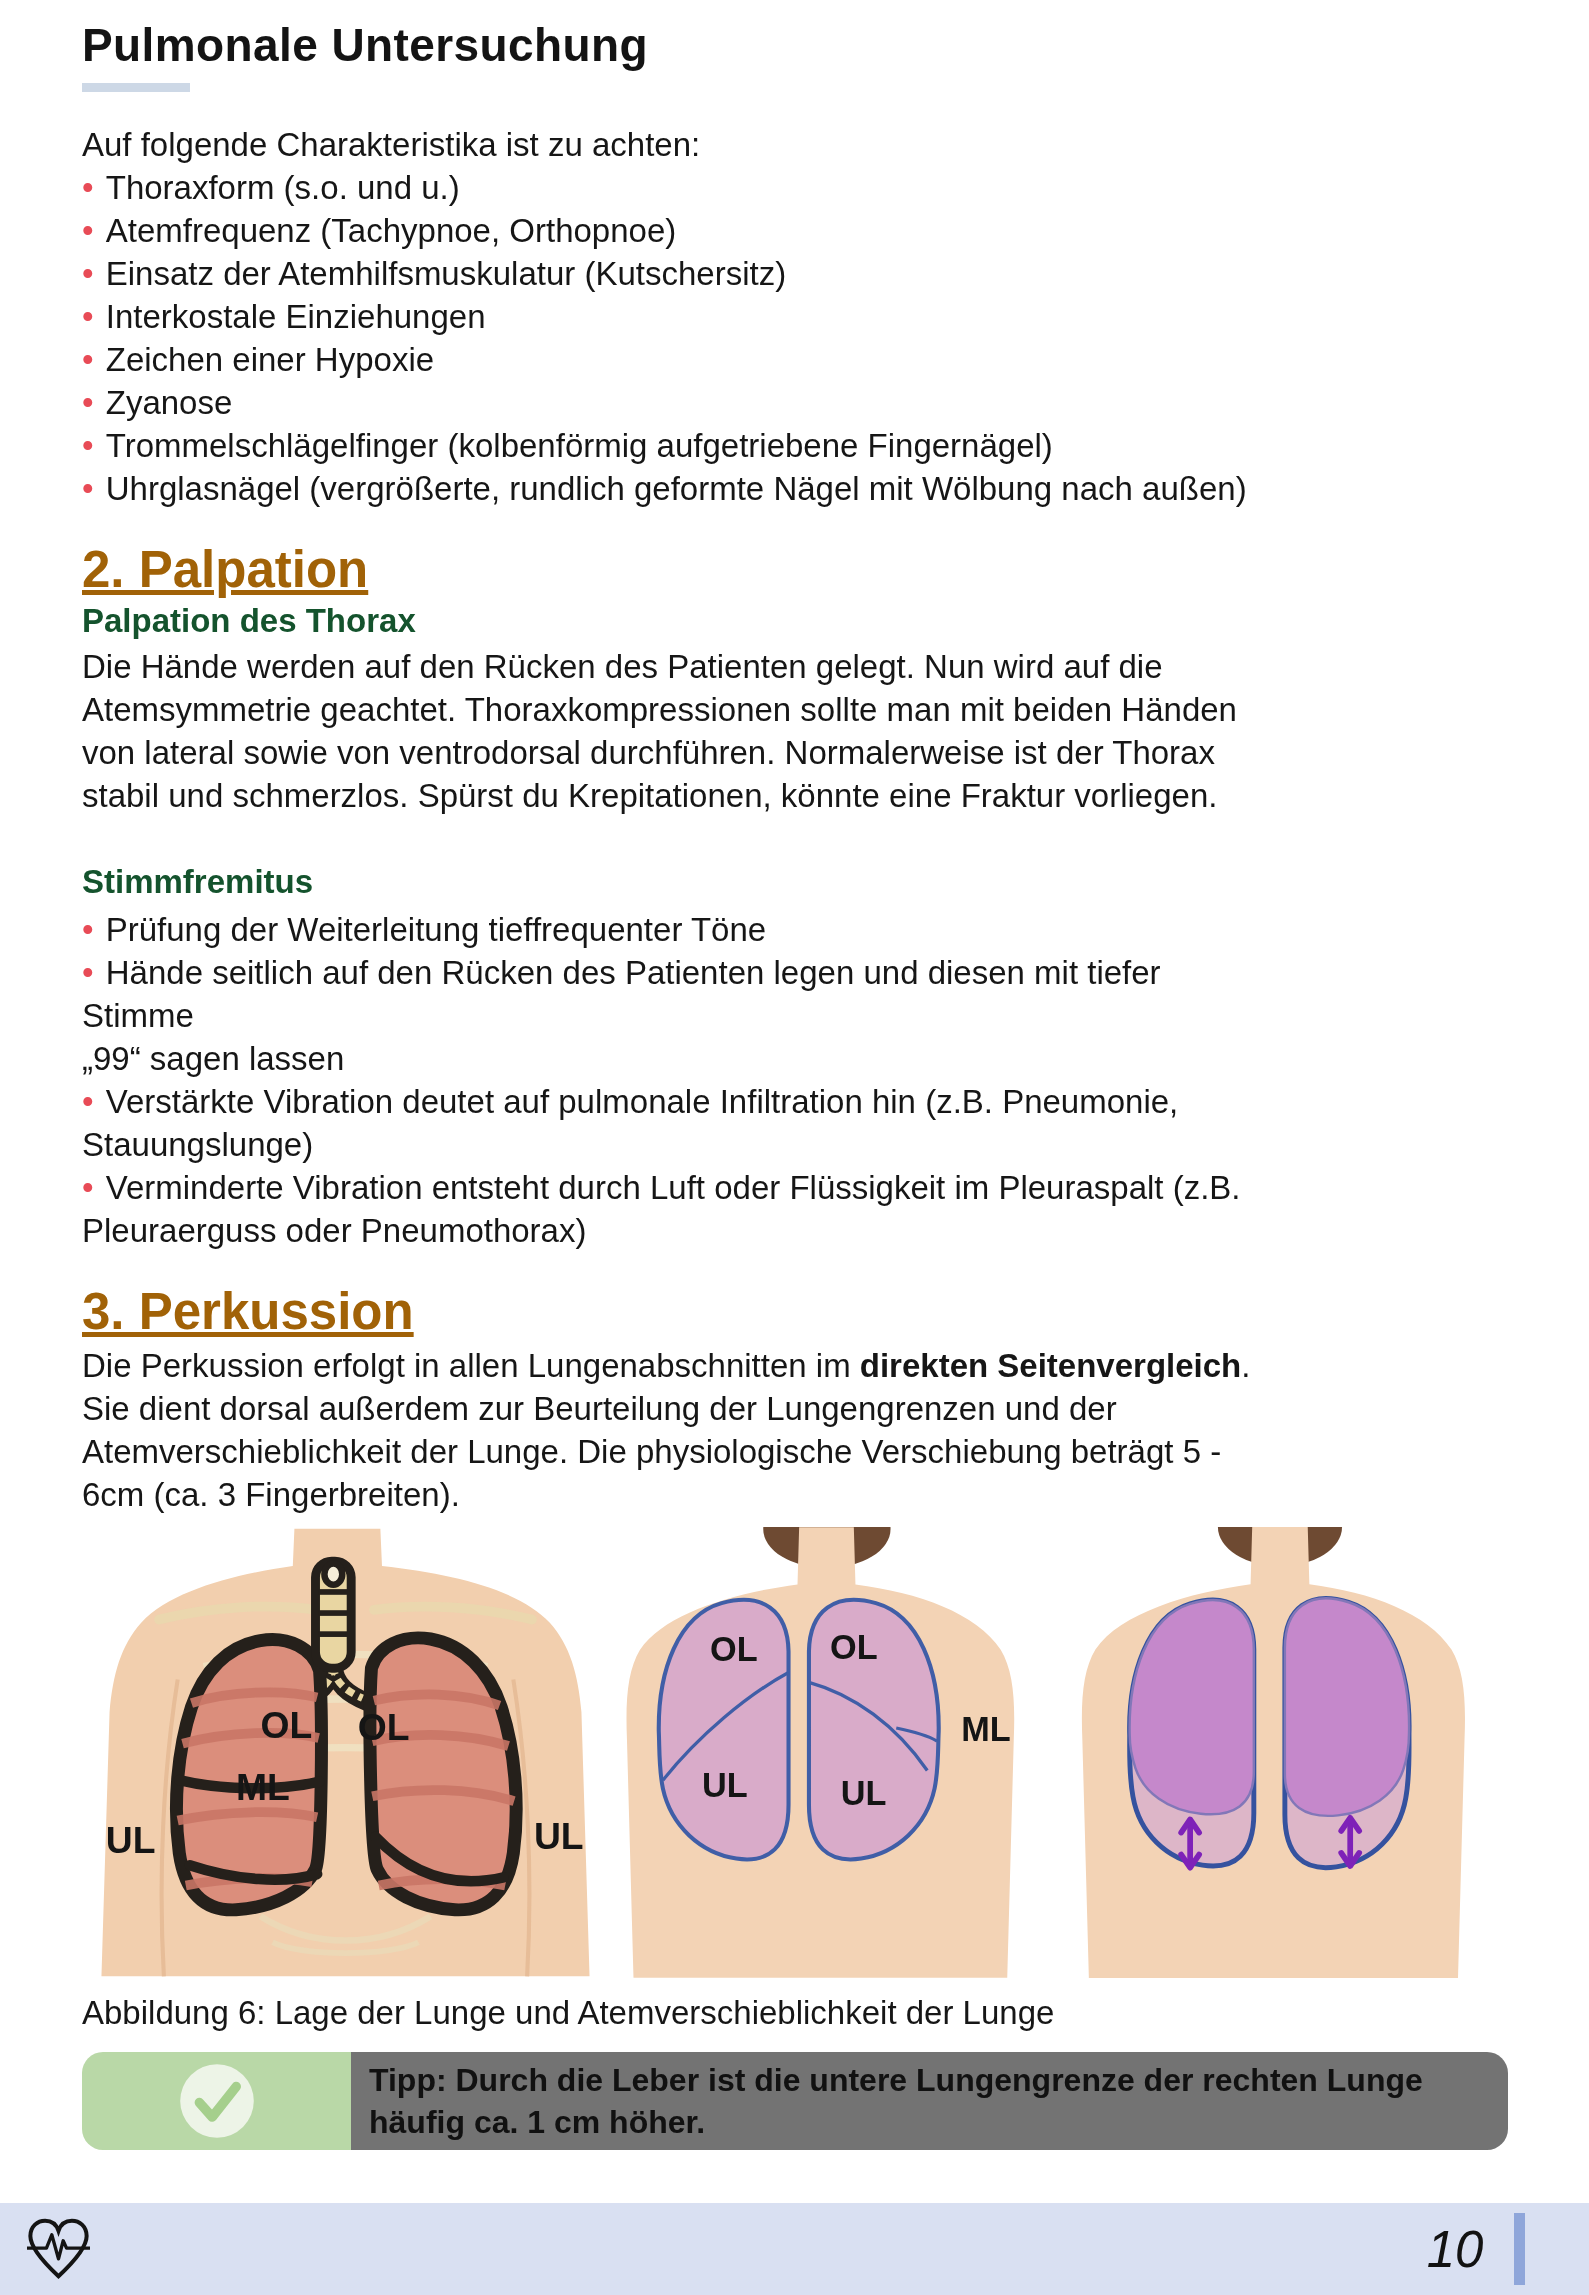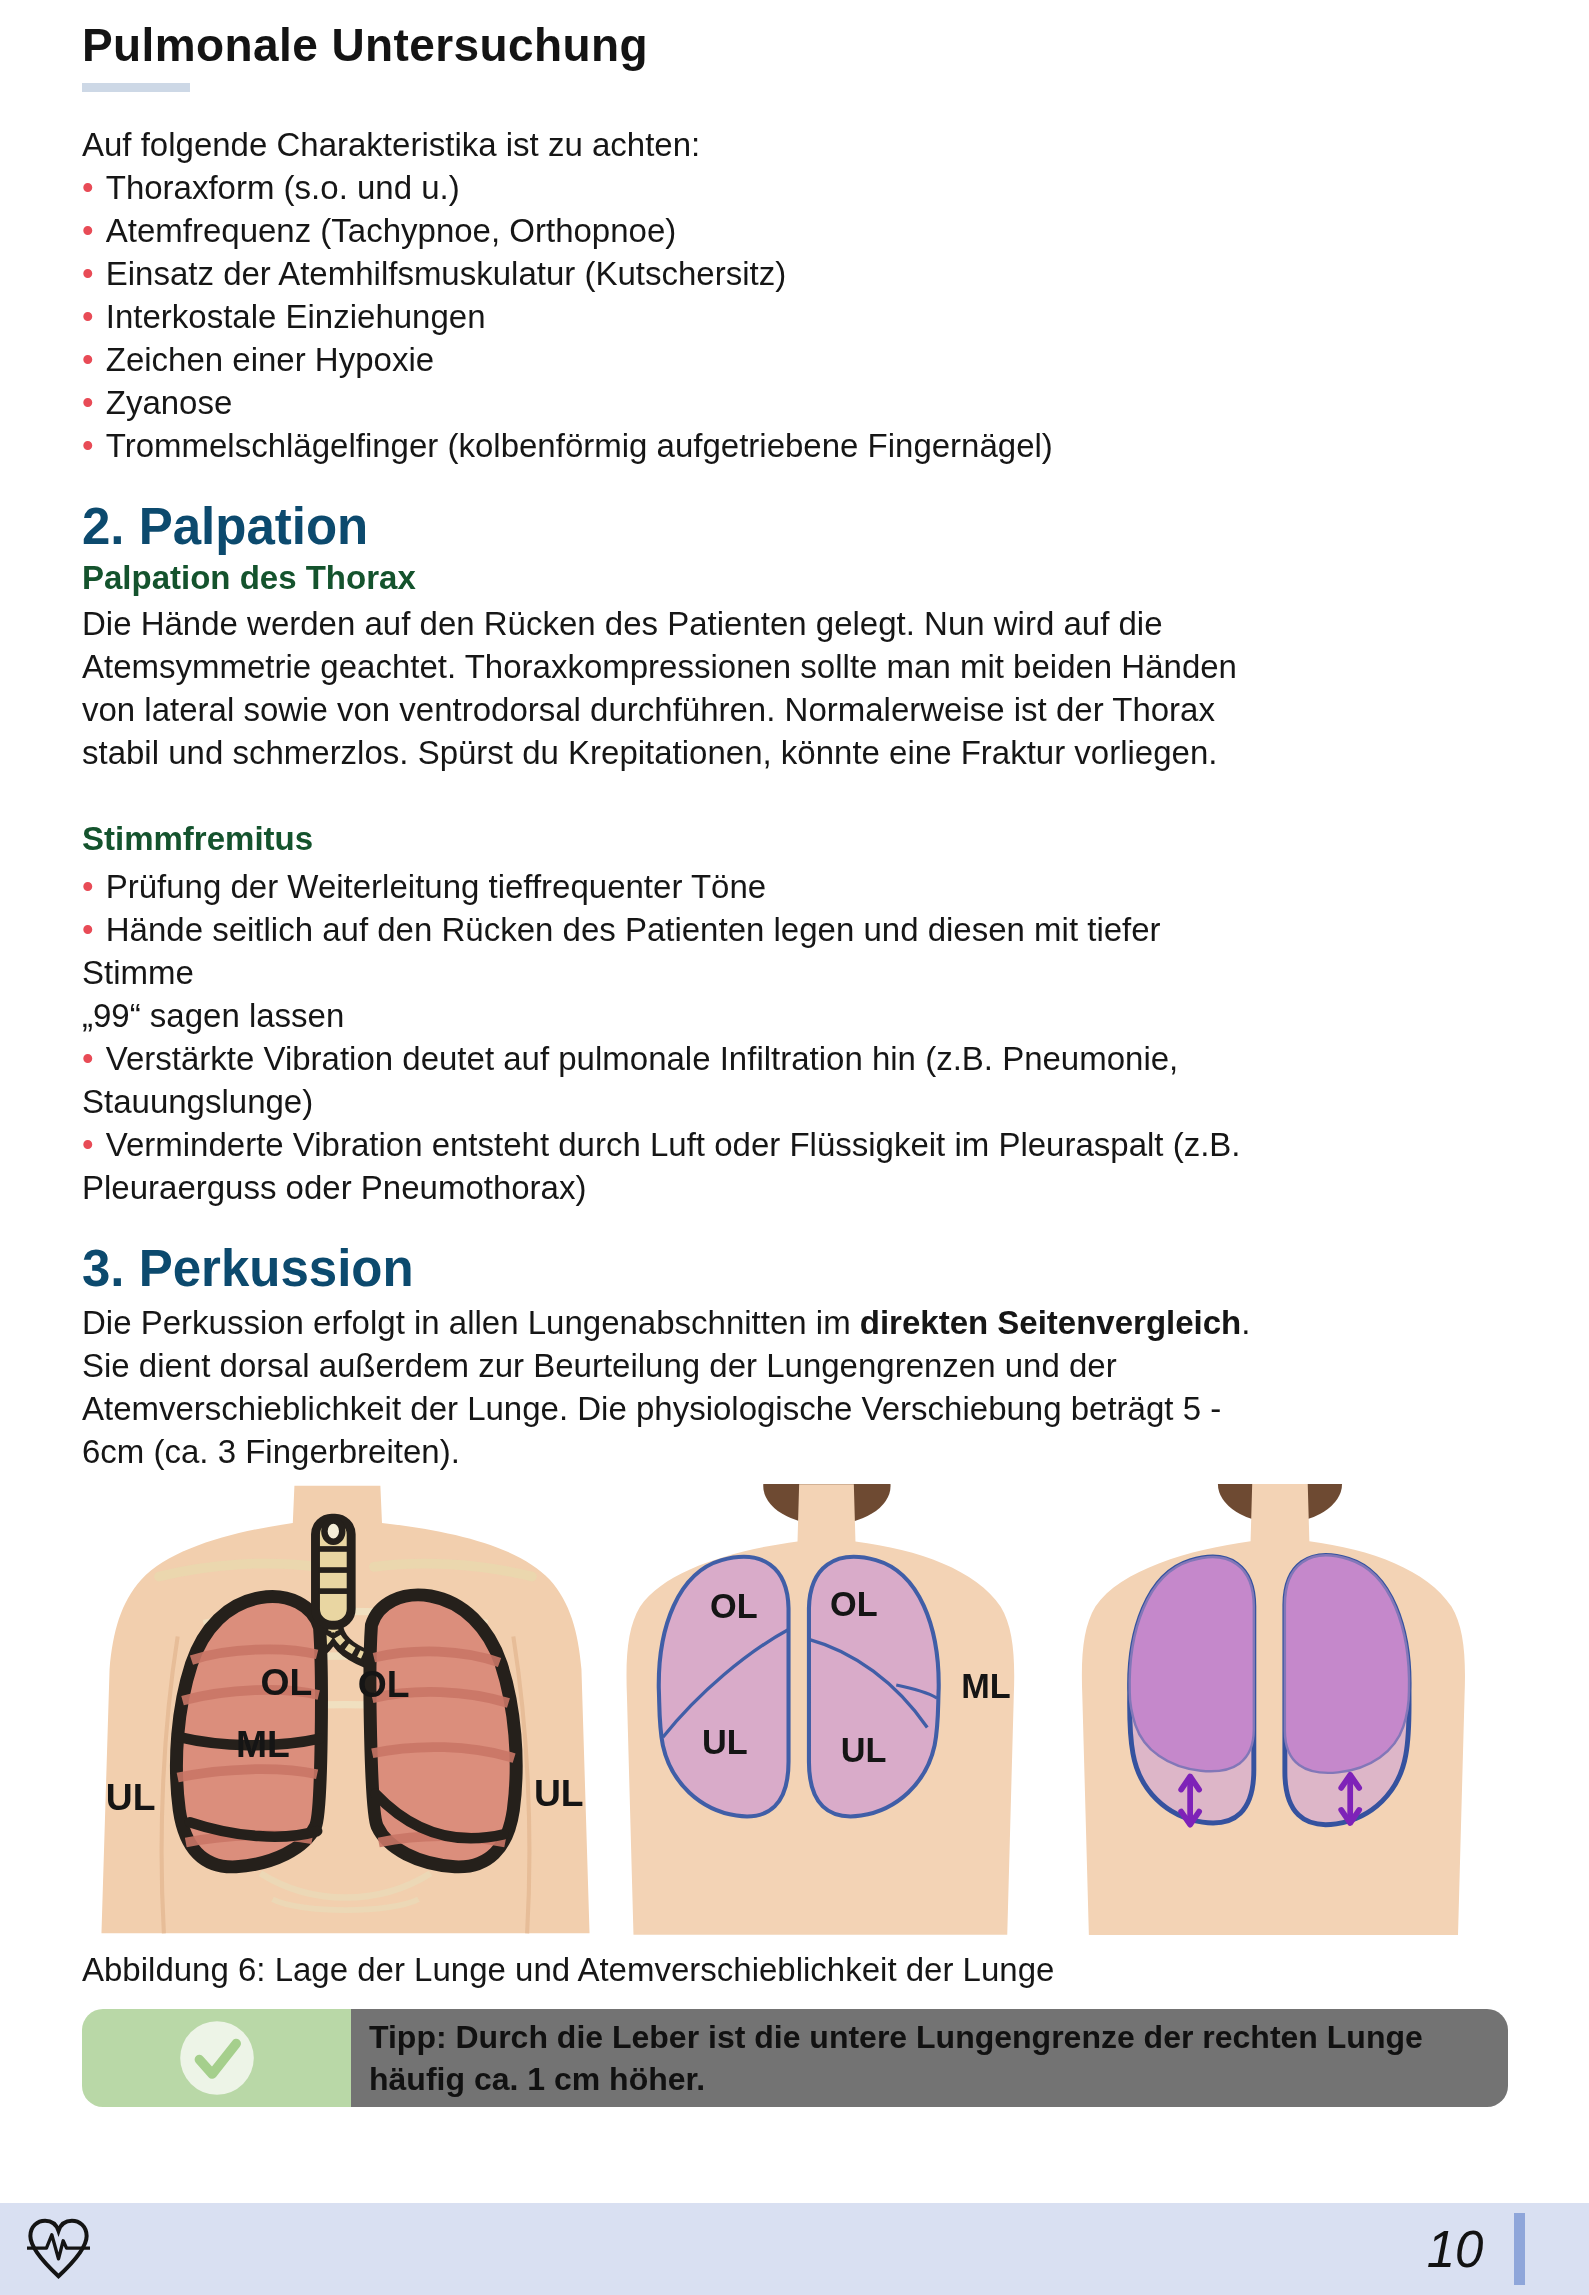--- a/index.html
+++ b/index.html
@@ -8,21 +8,21 @@
   .content{box-sizing:border-box;width:1589px;padding:18px 82px 0 82px;}
 
   .title{margin:0;font-size:46px;font-weight:800;color:#141414;letter-spacing:0.4px;}
   .title-underline{width:108px;height:9px;background:#cdd8e6;margin-top:11.4px;}
 
   .lead{margin:31px 0 0 0;font-size:33px;line-height:43px;}
   ul.bullets{list-style:none;margin:0;padding:0;font-size:33px;line-height:43px;}
   ul.bullets li{white-space:pre-line;}
   ul.bullets li::before{content:"•";color:#e84b56;margin-right:12.2px;}
 
-  h2.section{margin:33px 0 0 0;font-size:51px;line-height:54px;font-weight:800;color:#0c4a6e;}
+  h2.section{margin:33px 0 0 0;font-size:51px;line-height:54px;font-weight:800;color:#a16207;text-decoration:underline;}
   h3.pink{margin:4.9px 0 0 0;font-size:33px;line-height:38px;font-weight:700;color:#14532d;}
   h3.pink.spaced{margin-top:46px;}
   .para{margin:4.9px 0 0 0;font-size:33px;line-height:43px;white-space:pre-line;}
   .para b{font-weight:700;}
   ul.bullets.sub{margin-top:6.5px;}
 
   .figure-row{display:flex;margin-top:11.4px;height:451px;}
   .figure-row svg{display:block;flex:0 0 auto;}
   .fig-label{font-family:"Liberation Sans",sans-serif;font-weight:700;font-size:46px;fill:#151515;text-anchor:middle;}
   .fig-label-sm{font-family:"Liberation Sans",sans-serif;font-weight:700;font-size:42px;fill:#151515;text-anchor:middle;}
@@ -50,20 +50,21 @@
 
     <p class="lead">Auf folgende Charakteristika ist zu achten:</p>
     <ul class="bullets">
       <li>Thoraxform (s.o. und u.)</li>
       <li>Atemfrequenz (Tachypnoe, Orthopnoe)</li>
       <li>Einsatz der Atemhilfsmuskulatur (Kutschersitz)</li>
       <li>Interkostale Einziehungen</li>
       <li>Zeichen einer Hypoxie</li>
       <li>Zyanose</li>
       <li>Trommelschlägelfinger (kolbenförmig aufgetriebene Fingernägel)</li>
+      <li>Uhrglasnägel (vergrößerte, rundlich geformte Nägel mit Wölbung nach außen)</li>
     </ul>
 
     <h2 class="section">2. Palpation</h2>
     <h3 class="pink">Palpation des Thorax</h3>
     <p class="para">Die Hände werden auf den Rücken des Patienten gelegt. Nun wird auf die
 Atemsymmetrie geachtet. Thoraxkompressionen sollte man mit beiden Händen
 von lateral sowie von ventrodorsal durchführen. Normalerweise ist der Thorax
 stabil und schmerzlos. Spürst du Krepitationen, könnte eine Fraktur vorliegen.</p>
 
     <h3 class="pink spaced">Stimmfremitus</h3>

